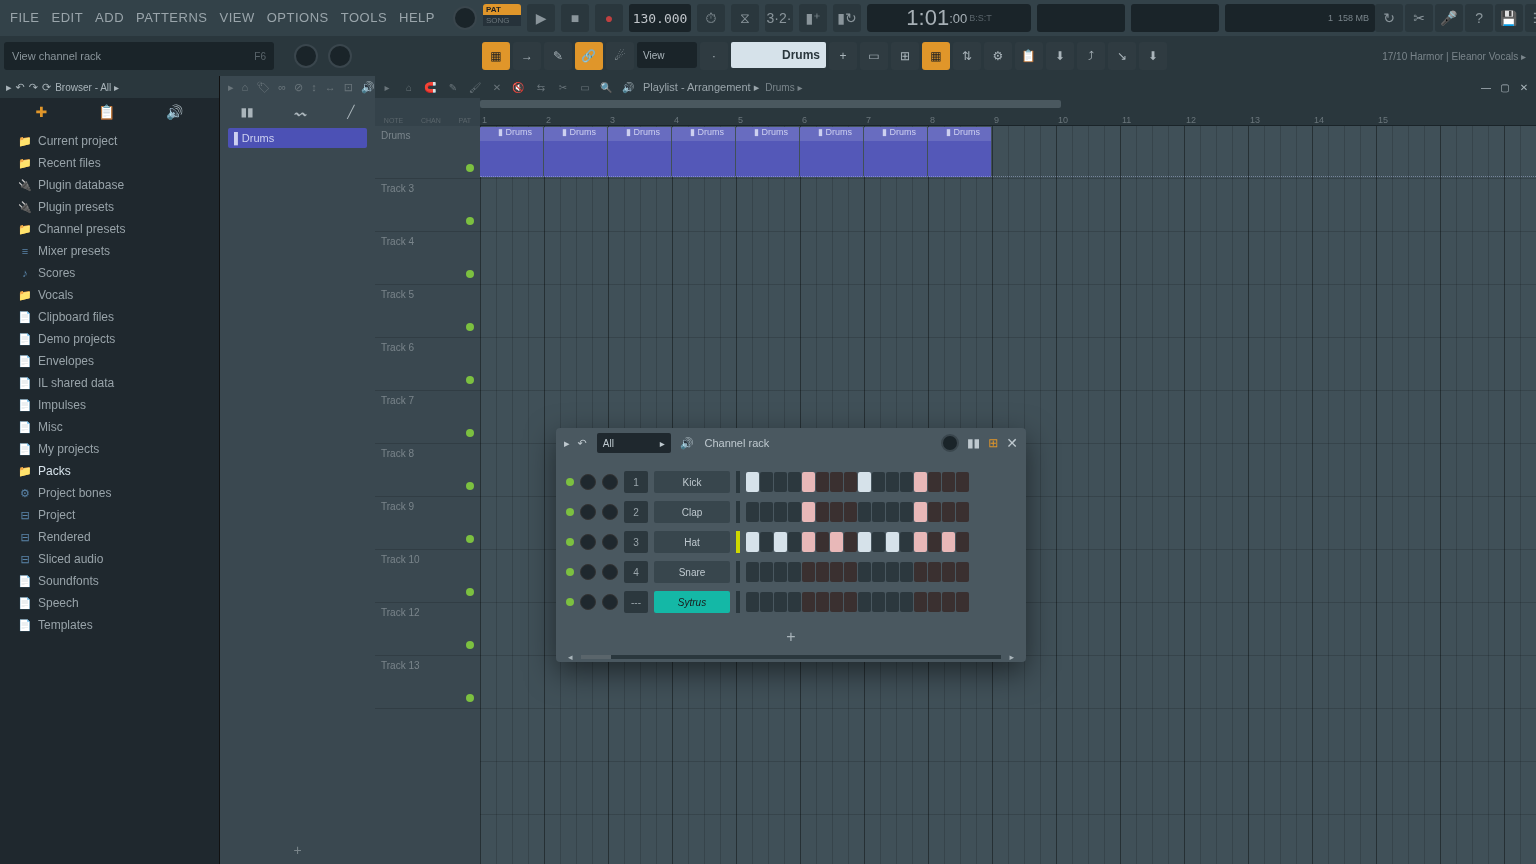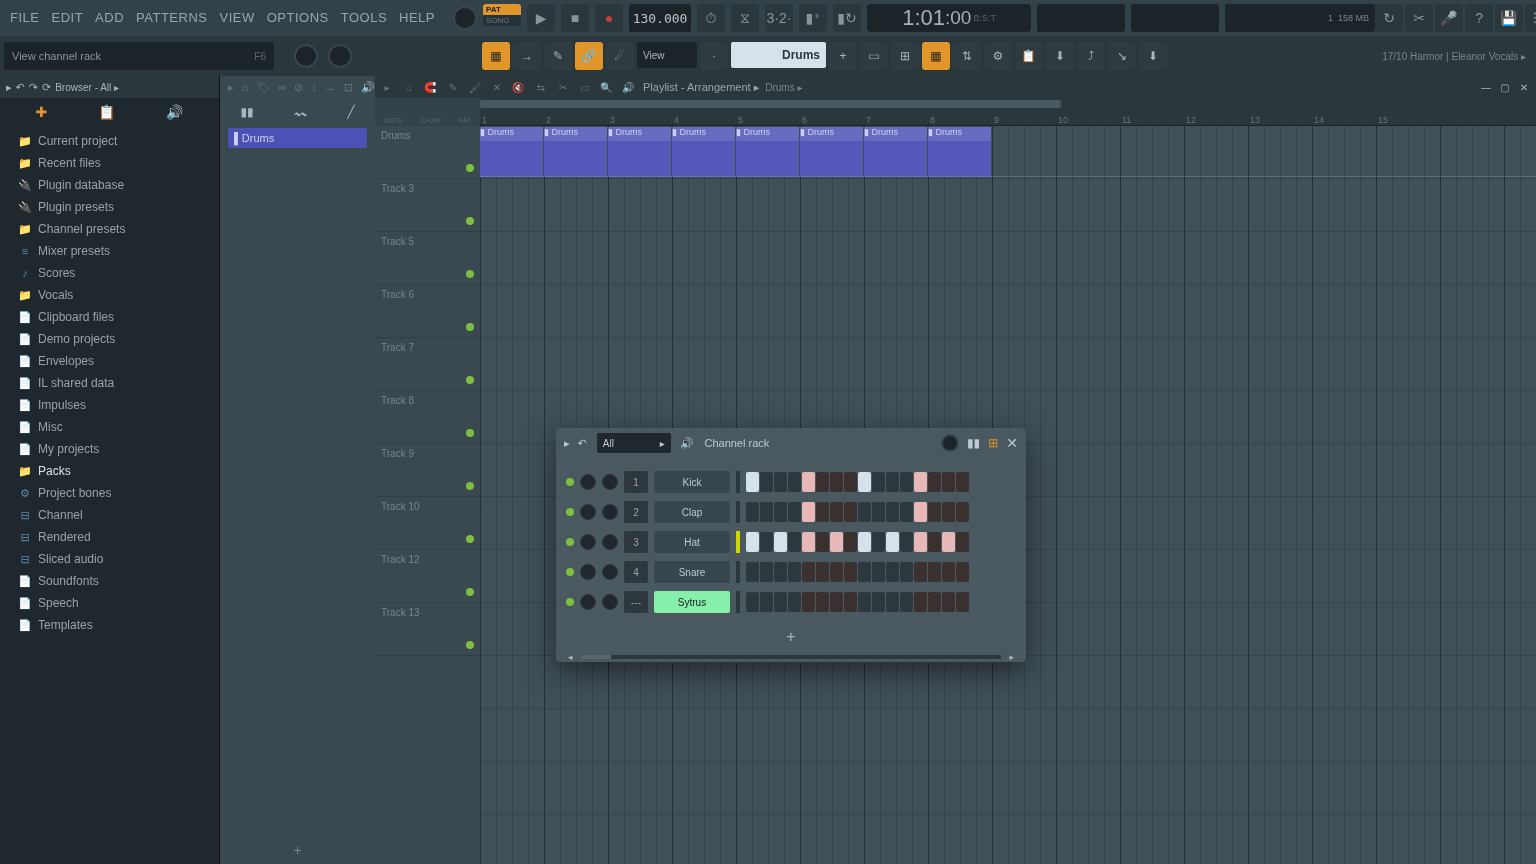--- a/index.html
+++ b/index.html
@@ -10,21 +10,21 @@
 .menubar .menu-item { padding:0 6px; height:36px; line-height:36px; font-size:13px; font-weight:500; color:#9aa5ab; letter-spacing:0.5px; cursor:pointer; }
 .menubar .right-zone { margin-left:auto; display:flex; align-items:center; gap:2px; padding-right:4px;}
 .topbtn { width:28px; height:28px; background:#2a373d; border-radius:3px; display:flex; align-items:center; justify-content:center; cursor:pointer; font-size:14px; color:#8a959b;}
 .transport { display:flex; align-items:center; gap:6px; margin-left:12px;}
 .pat-song { width:38px; height:28px; display:flex; flex-direction:column; font-size:8px; border-radius:3px; overflow:hidden;}
 .pat-song .pat { background:#e0962a; color:#222; padding:1px 3px; font-weight:bold;}
 .pat-song .song { background:#26323a; color:#6a757b; padding:1px 3px;}
 .tempo { background:#1a2429; color:#c0c5ca; width:62px; height:28px; border-radius:3px; display:flex; align-items:center; justify-content:center; font-size:13px; font-family:monospace;}
 .timedisplay { background:#1a2429; border-radius:4px; width:164px; height:28px; display:flex; align-items:center; justify-content:center; font-family:monospace; color:#a7b0b6;}
 .timedisplay .big { font-size:22px; font-weight:300; }
-.timedisplay .small { font-size:19px;}
+.timedisplay .small { font-size:13px;}
 .timedisplay .tiny { font-size:9px; margin-left:2px; color:#5a656b;}
 .meter { background:#1a2429; width:88px; height:28px; border-radius:3px;}
 .cpu { background:#1a2429; width:150px; height:28px; border-radius:3px; font-size:9px; color:#7a858b; display:flex; flex-direction:column; justify-content:center; padding:0 6px;}
 
 
 .hintbar { height:40px; background:#2a373d; display:flex; align-items:center;}
 .hintbox { background:#1a2429; height:28px; width:270px; margin-left:4px; border-radius:3px; display:flex; align-items:center; padding:0 8px; color:#8a959b; font-size:11px;}
 .hintbox .shortcut { margin-left:auto; color:#5a656b; font-size:10px;}
 .hint-knobs { margin-left:20px; display:flex; gap:10px;}
 .knob-small { width:24px; height:24px; border-radius:50%; background:#1a2429; border:2px solid #3a464d;}
@@ -79,41 +79,41 @@
 .pl-track-label { height:53px; border-bottom:1px solid rgba(0,0,0,0.15); padding:4px 6px; font-size:10px; color:#7a858b; position:relative; cursor:pointer;}
 .pl-track-label .dot { position:absolute; right:6px; bottom:6px; width:8px; height:8px; border-radius:50%; background:#7cc040;}
 .pl-grid { flex:1; position:relative; background:#405058;}
 .pl-grid-cols { position:absolute; inset:0; background-image:
   repeating-linear-gradient(90deg, rgba(0,0,0,0.15) 0 1px, transparent 1px 16px),
   repeating-linear-gradient(90deg, rgba(0,0,0,0.3) 0 1px, transparent 1px 64px);
 }
 .pl-grid-rows { position:absolute; inset:0; background-image:
   repeating-linear-gradient(180deg, transparent 0 52px, rgba(0,0,0,0.15) 52px 53px);}
 .pl-clip { position:absolute; height:50px; background:#5458b8; border-radius:1px; top:1px;}
-.pl-clip .lbl { position:absolute; top:0; left:0; right:0; height:14px; background:rgba(255,255,255,0.12); font-size:9px; padding-left:0; color:#cdd0f0; overflow:hidden;}
+.pl-clip .lbl { position:absolute; top:0; left:0; right:0; height:14px; background:rgba(255,255,255,0.12); font-size:9px; padding-left:18px; color:#cdd0f0; overflow:hidden;}
 .pl-grid .dashed { position:absolute; top:50px; left:0; height:2px; width:1056px; border-top:1px dotted rgba(200,210,255,0.4);}
 
 
 .channel-rack { position:absolute; left:556px; top:428px; width:470px; background:#4a5860; border-radius:4px; box-shadow:0 10px 30px rgba(0,0,0,0.5); z-index:10;}
 .cr-title { height:30px; display:flex; align-items:center; padding:0 8px; font-size:11px; color:#bfc9cf; gap:10px;}
 .cr-title .left-tools { display:flex; gap:8px; font-size:11px;}
 .cr-title .left-tools span { cursor:pointer;}
 .cr-title .filter { background:#1f282e; height:20px; width:74px; display:flex; align-items:center; padding:0 6px; font-size:10px; border-radius:2px;}
 .cr-title .name { font-weight:500;}
 .cr-title .r { margin-left:auto; display:flex; gap:8px; align-items:center;}
 .cr-title .r span { cursor:pointer; font-size:12px;}
 .cr-title .r .close { font-size:14px;}
 .cr-body { padding:10px 10px 4px 10px;}
 .cr-row { height:28px; display:flex; align-items:center; gap:6px; margin-bottom:2px;}
 .cr-led { width:8px; height:8px; border-radius:50%; background:#7cc040;}
 .cr-knob { width:16px; height:16px; border-radius:50%; background:#1f282e; border:1px solid #333;}
 .cr-knob2 { width:16px; height:16px; border-radius:50%; background:#1f282e; border:1px solid #333;}
 .cr-num { width:24px; height:22px; background:#2c383e; border-radius:2px; display:flex; align-items:center; justify-content:center; font-size:10px; color:#9aa5ab; cursor:pointer;}
 .cr-name { width:76px; height:22px; background:#38464d; border-radius:2px; display:flex; align-items:center; justify-content:center; font-size:10px; color:#bfc9cf; cursor:pointer;}
-.cr-name.sel { background:#86efac; color:#1a1a1a;}
+.cr-name.sel { background:#14b8a6; color:#1a1a1a;font-style:italic;}
 .cr-vbar { width:4px; height:22px; background:#2a373d;}
 .cr-vbar.full { background:#cfd800;}
 .cr-steps { display:flex; gap:1px;}
 .step { width:13px; height:20px; background:#2c383e; border-radius:2px; cursor:pointer;}
 .step.alt { background:#3a3030;}
 .step.on { background:#d6e2ea;}
 .step.on.alt { background:#e8b8b8;}
 .cr-add { text-align:center; padding:6px; color:#aab5bb; font-size:16px; cursor:pointer;}
 .cr-scroll { height:10px; display:flex; align-items:center; padding:0 12px;}
 .cr-scroll .bar { flex:1; height:4px; background:#2a373d; margin:0 8px; position:relative;}
@@ -283,21 +283,21 @@
         <div class="b-item packs">
           <span class="icn">📁</span>
           <span>Packs</span>
         </div>
         <div class="b-item special">
           <span class="icn">⚙</span>
           <span>Project bones</span>
         </div>
         <div class="b-item special">
           <span class="icn">⊟</span>
-          <span>Channel</span>
+          <span>Project</span>
         </div>
         <div class="b-item special">
           <span class="icn">⊟</span>
           <span>Rendered</span>
         </div>
         <div class="b-item special">
           <span class="icn">⊟</span>
           <span>Sliced audio</span>
         </div>
         <div class="b-item ">
@@ -384,20 +384,21 @@
             <span>13</span>
             <span>14</span>
             <span>15</span>
           </div>
       </div>
     </div>
     <div class="pl-body">
       <div class="pl-tracknames" id="track-names">
           <div class="pl-track-label"><span>Drums</span><div class="dot"></div></div>
           <div class="pl-track-label"><span>Track 3</span><div class="dot"></div></div>
+          <div class="pl-track-label"><span>Track 4</span><div class="dot"></div></div>
           <div class="pl-track-label"><span>Track 5</span><div class="dot"></div></div>
           <div class="pl-track-label"><span>Track 6</span><div class="dot"></div></div>
           <div class="pl-track-label"><span>Track 7</span><div class="dot"></div></div>
           <div class="pl-track-label"><span>Track 8</span><div class="dot"></div></div>
           <div class="pl-track-label"><span>Track 9</span><div class="dot"></div></div>
           <div class="pl-track-label"><span>Track 10</span><div class="dot"></div></div>
           <div class="pl-track-label"><span>Track 12</span><div class="dot"></div></div>
           <div class="pl-track-label"><span>Track 13</span><div class="dot"></div></div>
         </div>
       <div class="pl-grid">

